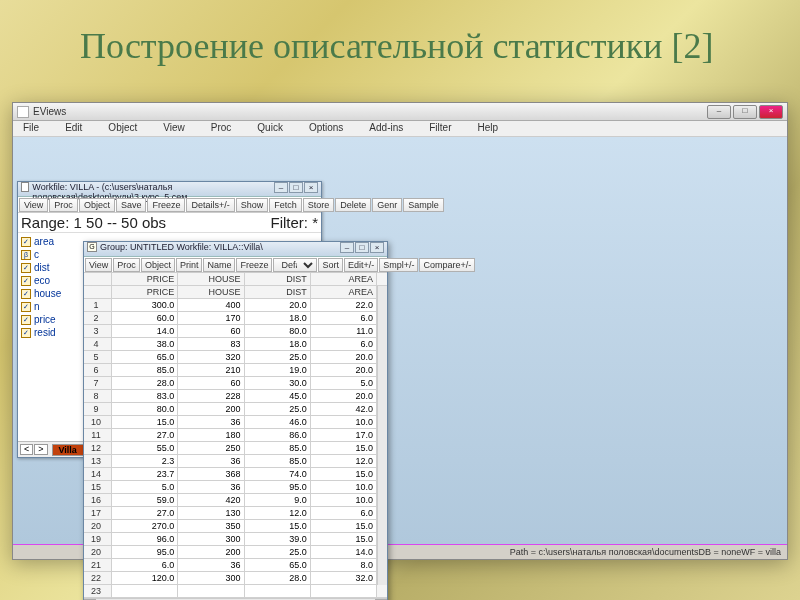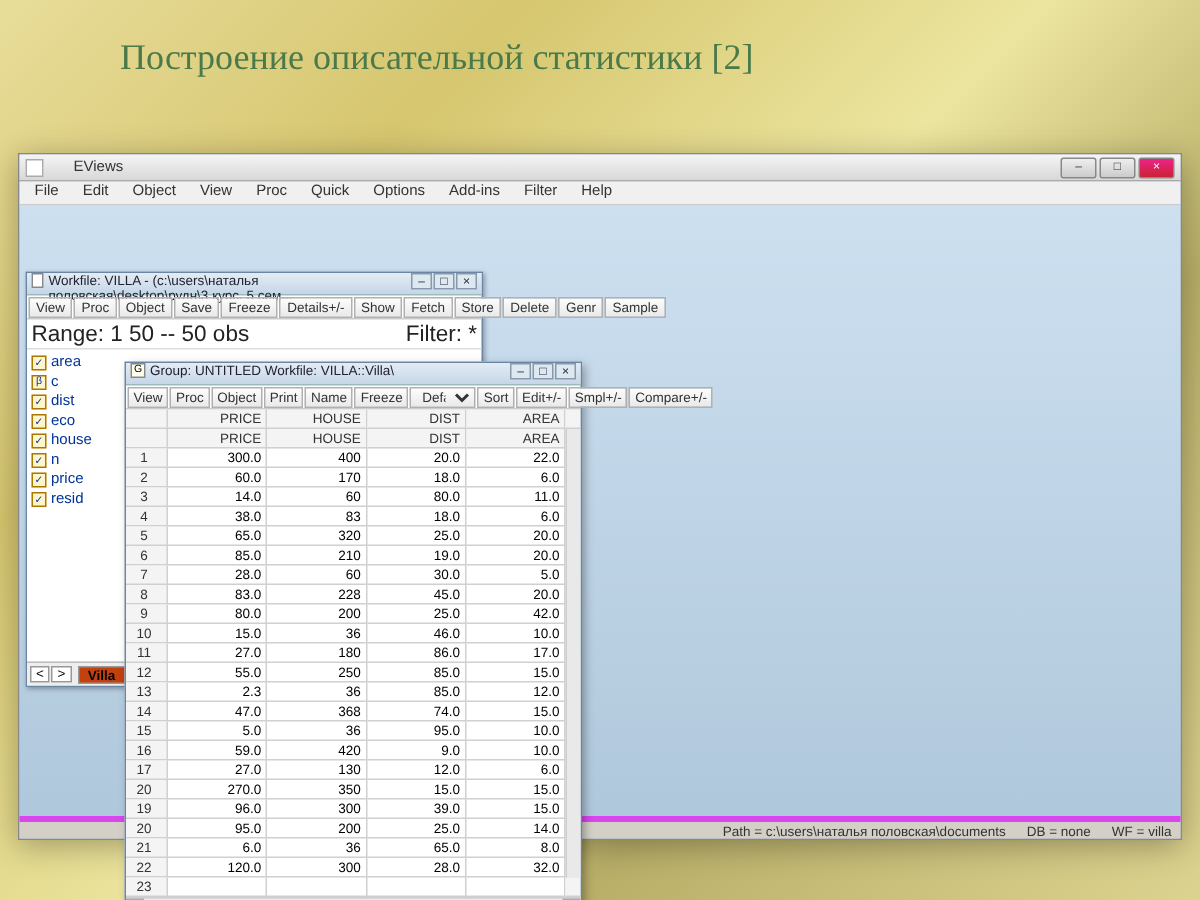--- a/index.html
+++ b/index.html
@@ -1,28 +1,28 @@
 <!DOCTYPE html>
 <html><head>
 <meta charset="utf-8">
 <style>
   * { box-sizing: border-box; margin: 0; padding: 0; }
   html, body { width: 800px; height: 600px; overflow: hidden; font-family: Tahoma, sans-serif; font-size: 10px; }
   .slide { position: relative; width: 800px; height: 600px; background: linear-gradient(135deg, #e8dd9a 0%, #d6c66f 25%, #ece59f 50%, #b8ae68 70%, #ddd390 100%); }
-  .slide-title { padding: 25px 80px 10px 80px; font-size: 24px; color: #4a7a4a; font-family: Georgia, serif; line-height: 1.2; }
+  .slide-title { padding: 25px 80px 10px 80px; font-size: 36px; color: #4a7a4a; font-family: Georgia, serif; line-height: 1.2; }
   .app-frame { position: absolute; left: 12px; top: 102px; right: 12px; bottom: 40px; background: #b8d0e5; border: 1px solid #888; box-shadow: 0 4px 20px rgba(0,0,0,0.3); }
-  .titlebar { height: 18px; background: linear-gradient(to bottom, #f5f5f5, #d8d8d8); border-bottom: 1px solid #aaa; display: flex; align-items: center; padding: 0 4px; font-size: 10px; color: #333; gap: 16px; }
+  .titlebar { height: 18px; background: linear-gradient(to bottom, #f5f5f5, #d8d8d8); border-bottom: 1px solid #aaa; display: flex; align-items: center; padding: 0 4px; font-size: 10px; color: #333; }
   .titlebar .icon { width: 12px; height: 12px; background: #fff; border: 1px solid #aaa; margin-right: 4px; }
   .titlebar-right { margin-left: auto; display: flex; }
   .win-btn { width: 24px; height: 14px; margin-left: 2px; border: 1px solid #888; background: linear-gradient(#eee,#ccc); font-size: 8px; text-align: center; line-height: 10px; border-radius: 2px; }
   .win-close { background: linear-gradient(#e28,#c23); color: #fff; }
-  .menubar { height: 16px; background: #f0f0f0; border-bottom: 1px solid #ccc; display: flex; gap: 4px; padding-left: 4px; }
+  .menubar { height: 16px; background: #f0f0f0; border-bottom: 1px solid #ccc; display: flex; gap: 14px; padding-left: 4px; }
   .menubar span { padding: 1px 6px; font-size: 10px; color: #333; }
   .desktop { position: relative; width: 100%; height: calc(100% - 18px - 16px - 15px); background: linear-gradient(to bottom, #cde0f0, #b0c8dc); }
-  .statusbar { height: 15px; background: #d4d0c8; border-top: 4px solid #d946ef; font-size: 9px; color: #333; display: flex; justify-content: flex-end; align-items: center; padding: 0 6px; gap: 14px; }
+  .statusbar { height: 15px; background: #d4d0c8; border-top: 1px solid #d946ef; font-size: 9px; color: #333; display: flex; justify-content: flex-end; align-items: center; padding: 0 6px; gap: 0; }
 
   
   .wf-win { position: absolute; left: 4px; top: 44px; width: 305px; background: #fff; border: 1px solid #6a86a3; box-shadow: 1px 1px 3px rgba(0,0,0,0.3); }
   .wf-title { height: 15px; background: linear-gradient(#e4ecf5,#c5d6e7); border-bottom: 1px solid #9bb; font-size: 9px; display: flex; align-items: flex-start; padding: 0 3px; color: #223; }
   .wf-title .r { margin-left: auto; display: flex; gap: 1px; }
   .wf-title .r span { width: 14px; height: 11px; border: 1px solid #89a; background: #dde8f0; font-size: 8px; text-align: center; line-height: 9px; }
   .wf-tb { height: 16px; border-bottom: 1px solid #ccc; display: flex; }
   .wf-tb button { font-size: 9px; border: 1px solid #b0b0b0; background: linear-gradient(#fdfdfd,#e9e9e9); padding: 0 4px; height: 14px; margin: 1px 0 0 1px; color: #333; }
   .wf-info { padding: 1px 3px; font-size: 15px; color: #222; display: flex; justify-content: space-between; border-bottom:1px solid #ddd; }
   .wf-list { padding: 2px; }
@@ -265,21 +265,21 @@
               <div class="dcell">85.0</div>
               <div class="dcell">15.0</div>
               <div class="sheet-corner"></div>
               <div class="rcell">13</div>
               <div class="dcell">2.3</div>
               <div class="dcell">36</div>
               <div class="dcell">85.0</div>
               <div class="dcell">12.0</div>
               <div class="sheet-corner"></div>
               <div class="rcell">14</div>
-              <div class="dcell">47.0</div>
+              <div class="dcell">23.7</div>
               <div class="dcell">368</div>
               <div class="dcell">74.0</div>
               <div class="dcell">15.0</div>
               <div class="sheet-corner"></div>
               <div class="rcell">15</div>
               <div class="dcell">5.0</div>
               <div class="dcell">36</div>
               <div class="dcell">95.0</div>
               <div class="dcell">10.0</div>
               <div class="sheet-corner"></div>

